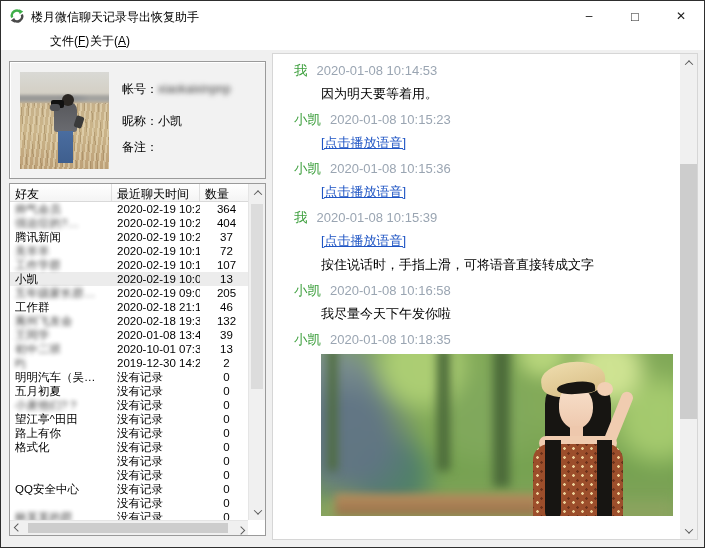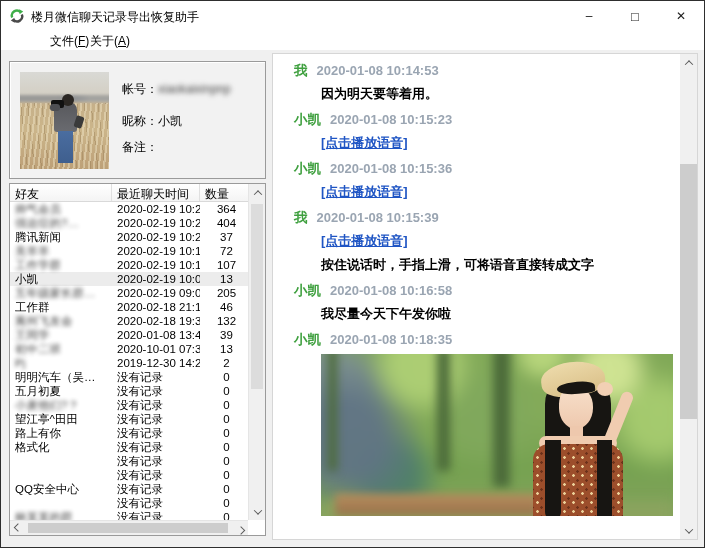--- a/index.html
+++ b/index.html
@@ -70,21 +70,21 @@
   .chev { width:6px; height:6px; border-left:1.6px solid #5a5a5a; border-top:1.6px solid #5a5a5a; }
   .chev-up { transform:rotate(45deg) translate(1px,1px); }
   .chev-down { transform:rotate(225deg) translate(1px,1px); }
   .chev-left { transform:rotate(-45deg) translate(1px,-1px); }
   .chev-right { transform:rotate(135deg) translate(1px,-1px); }
   .sb-thumb { position:absolute; background:#cdcdcd; }
   .tv-thumb { left:2px; right:2px; top:20px; height:185px; background:#dcdcdc; }
   .th-thumb { top:2px; bottom:2px; left:18px; width:200px; }
 
   
-  .chat-panel { position:absolute; left:271px; top:3px; width:426px; height:487px; background:#fff; border:1px solid #d6d6d6;font-weight:bold; }
+  .chat-panel { position:absolute; left:271px; top:3px; width:426px; height:487px; background:#fff; border:1px solid #d6d6d6; }
   .chat-messages { position:absolute; left:0; top:0; right:17px; bottom:0; padding:6px 0 0 21px; overflow:hidden; }
   .msg { margin-bottom:7px; }
   .msg-head { height:20px; line-height:20px; white-space:nowrap; }
   .sender { color:#3fa03f; font-size:13.5px; margin-right:9px; }
   .mtime { color:#9aa5b2; font-size:13px; }
   .msg-body { margin:5px 0 0 27px; height:17px; line-height:17px; font-size:13px; color:#000; }
   .msg-body.has-photo { height:auto; }
   .mlink { color:#1f55c4; text-decoration:underline; cursor:pointer; }
   .chat-panel .sb-v { top:0; bottom:0; }
   .cv-thumb { left:0; right:0; top:110px; height:255px; }

